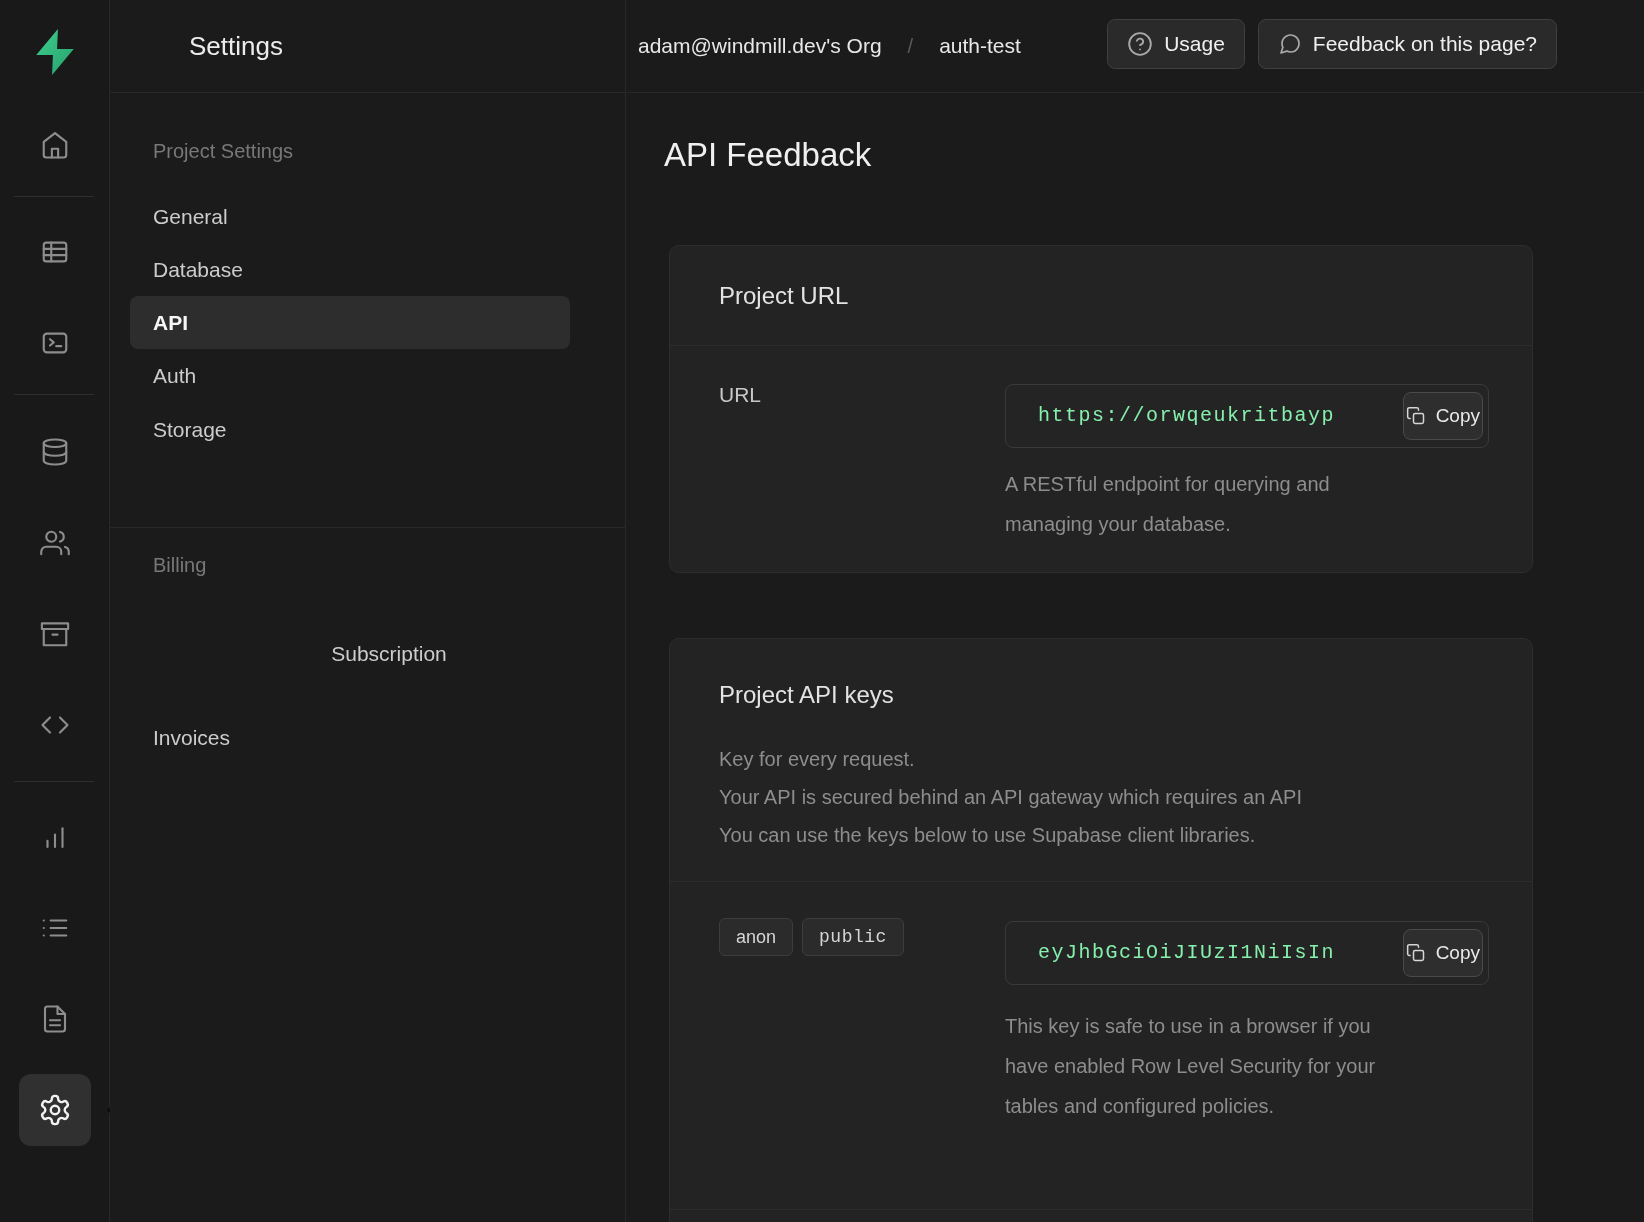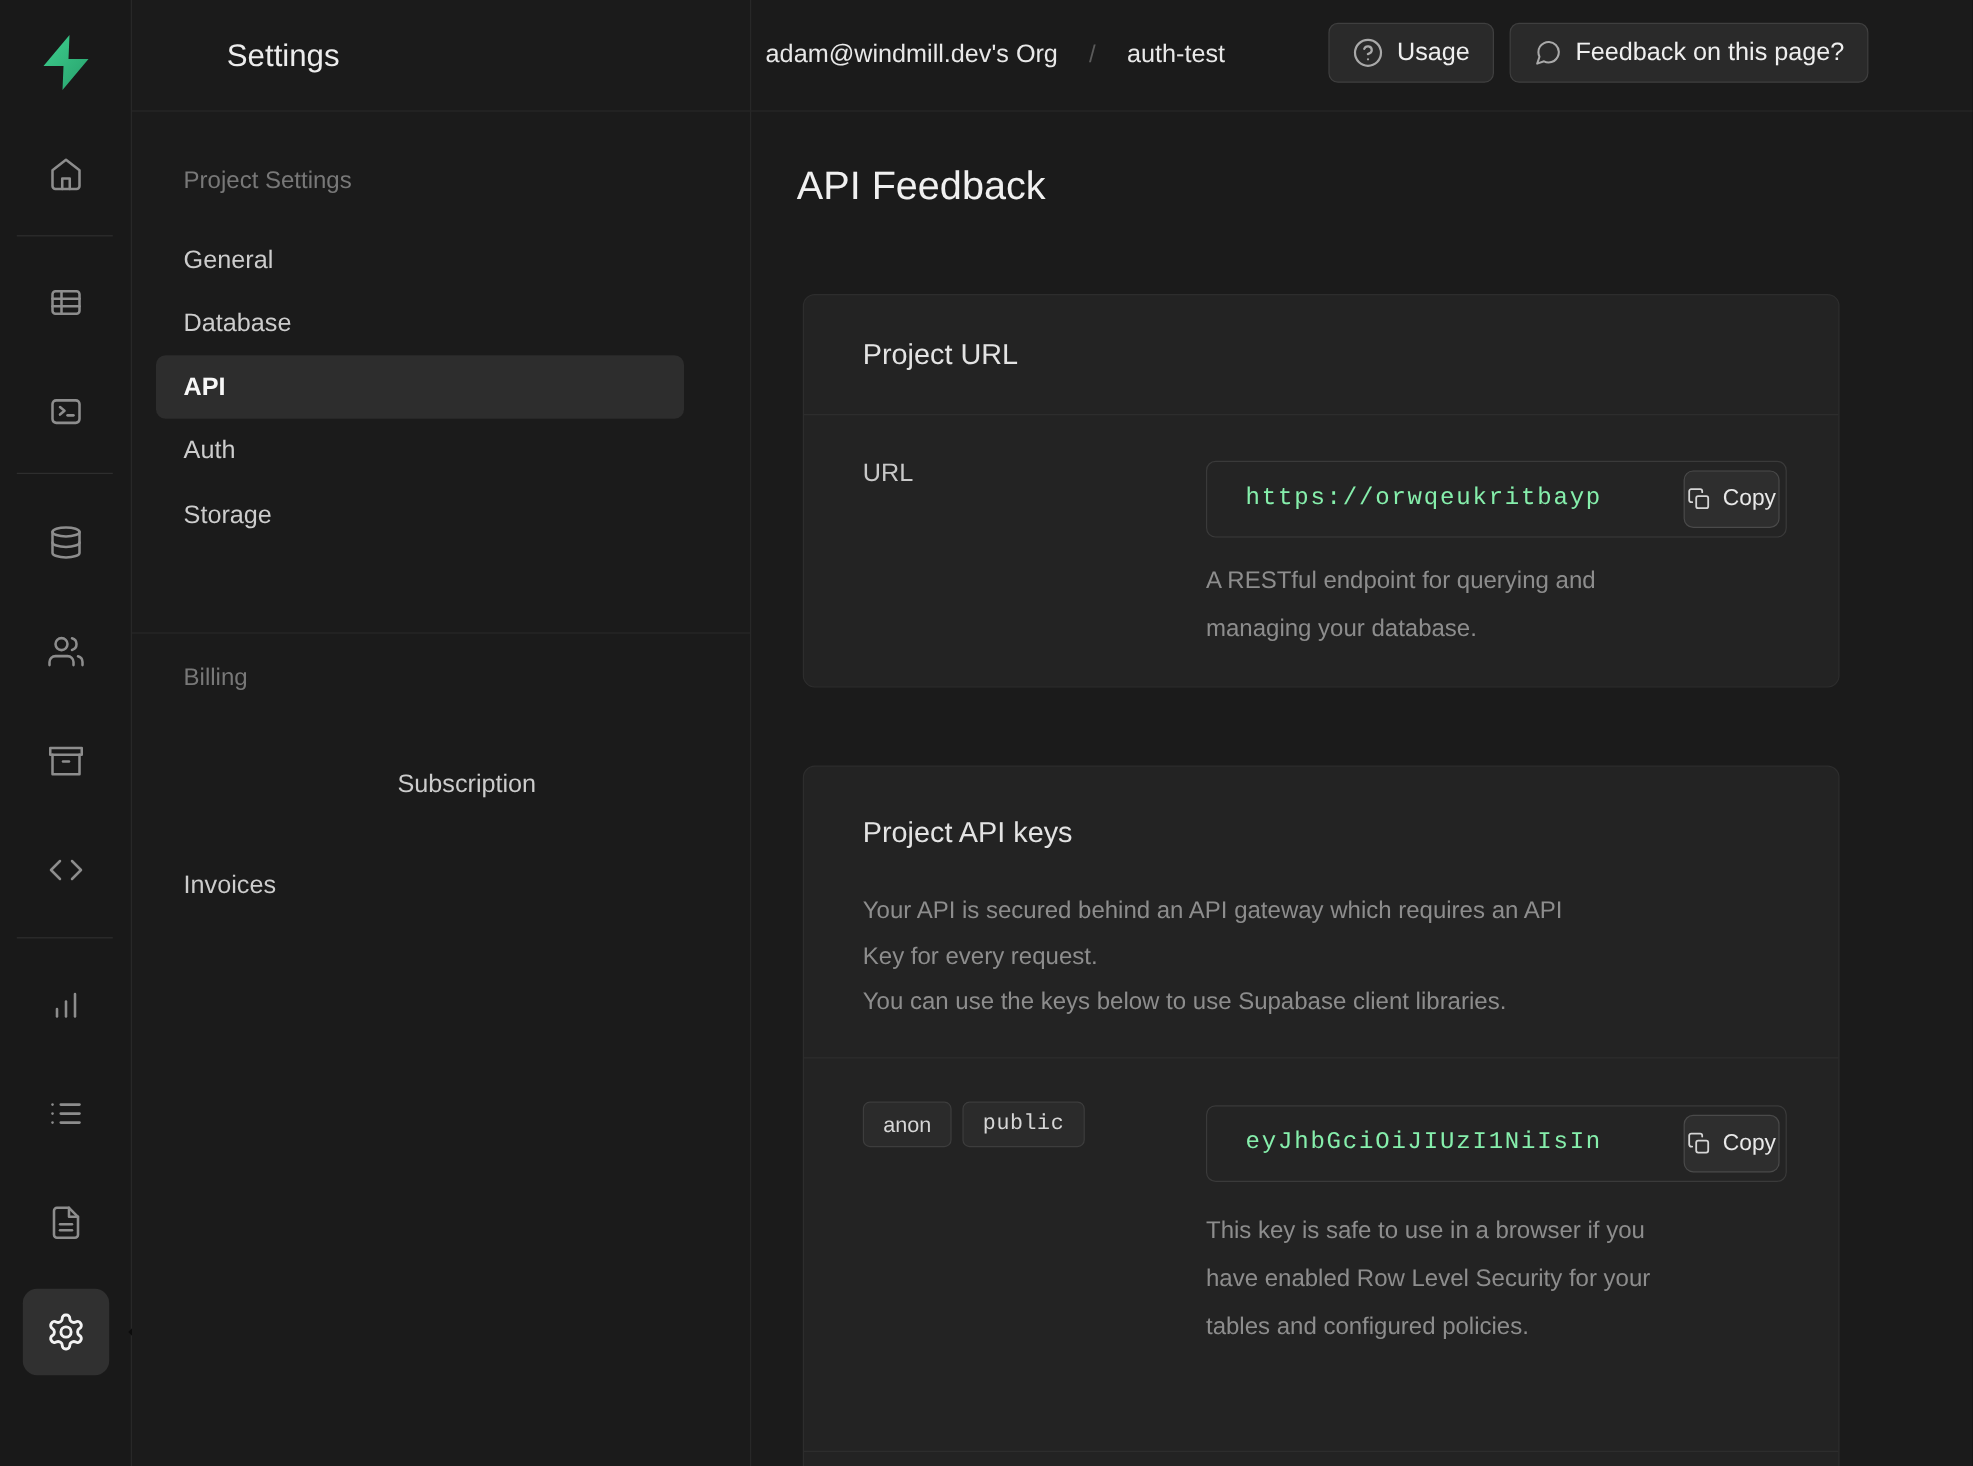--- a/index.html
+++ b/index.html
@@ -266,22 +266,22 @@
           <span>A RESTful endpoint for querying and</span>
           <span>managing your database.</span>
         </div>
       </div>
     </section>
 
     <section class="card card-2">
       <div class="card2-head">
         <span class="card-title">Project API keys</span>
         <div class="card2-intro">
+          <span>Key for every request.</span>
           <span>Your API is secured behind an API gateway which requires an API</span>
-          <span>Key for every request.</span>
           <span>You can use the keys below to use Supabase client libraries.</span>
         </div>
       </div>
       <div class="card-body">
         <div class="badges">
           <span class="badge">anon</span>
           <span class="badge badge-mono">public</span>
         </div>
         <div class="field" style="top:39px;">
           <div class="field-text">eyJhbGciOiJIUzI1NiIsIn</div>

